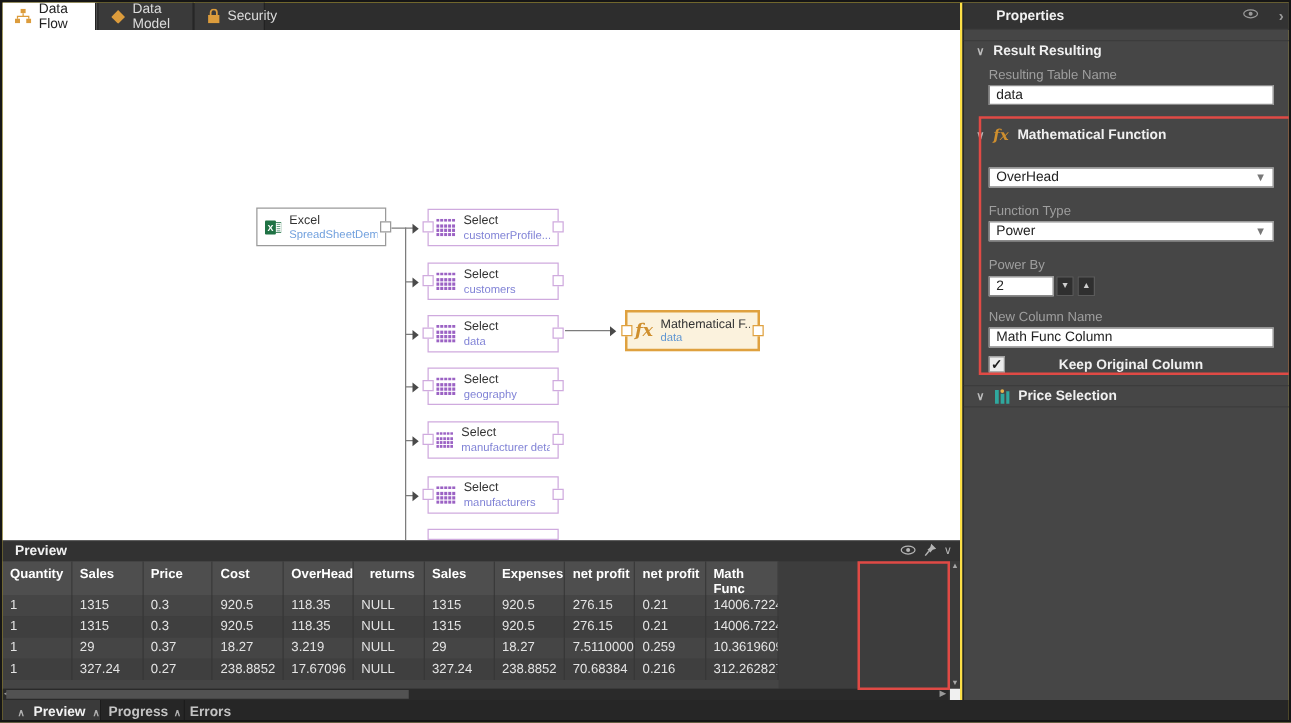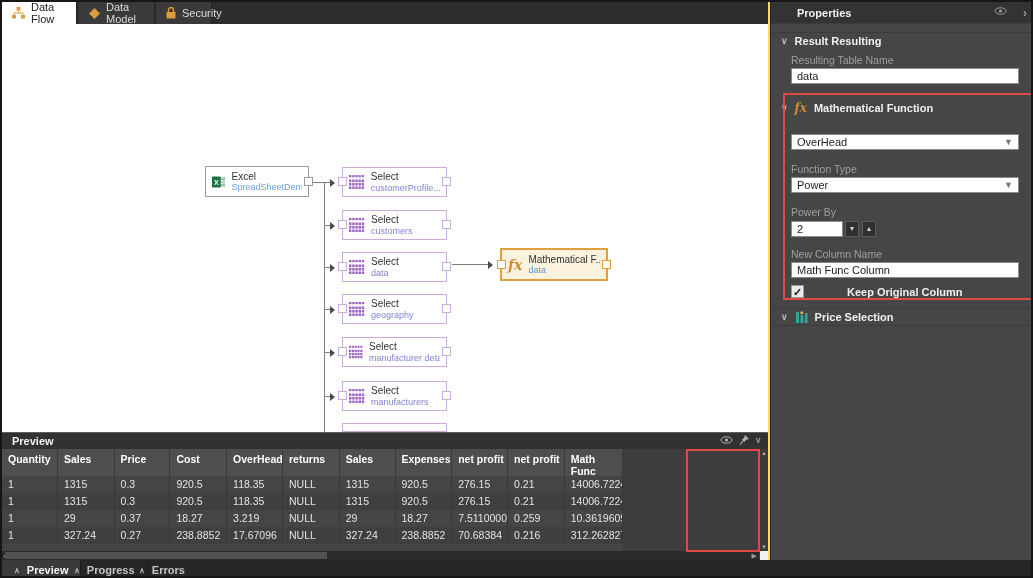--- a/index.html
+++ b/index.html
@@ -407,21 +407,21 @@
       </span>
       <span class="pv-icon" style="left:753px;font-size:9px;">∨</span>
     </div>
     <div id="tablewrap">
       <div id="thead">
           <div class="th" style="width: 68px;">Quantity</div>
           <div class="th" style="width: 69px;">Sales</div>
           <div class="th" style="width: 68px;">Price</div>
           <div class="th" style="width: 69px;">Cost</div>
           <div class="th" style="width: 68px;">OverHead</div>
-          <div class="th" style="width: 69px;">returns</div>
+          <div class="th" style="width: 69px; text-align: center;">returns</div>
           <div class="th" style="width: 68px;">Sales</div>
           <div class="th" style="width: 69px;">Expenses</div>
           <div class="th" style="width: 68px;">net profit</div>
           <div class="th" style="width: 69px;">net profit</div>
           <div class="th" style="width: 71px;">Math Func Column</div>
         </div>
       <div id="tbody">
           <div class="tr odd">
             <div class="td" style="width: 68px;">1</div>
             <div class="td" style="width: 69px;">1315</div>

